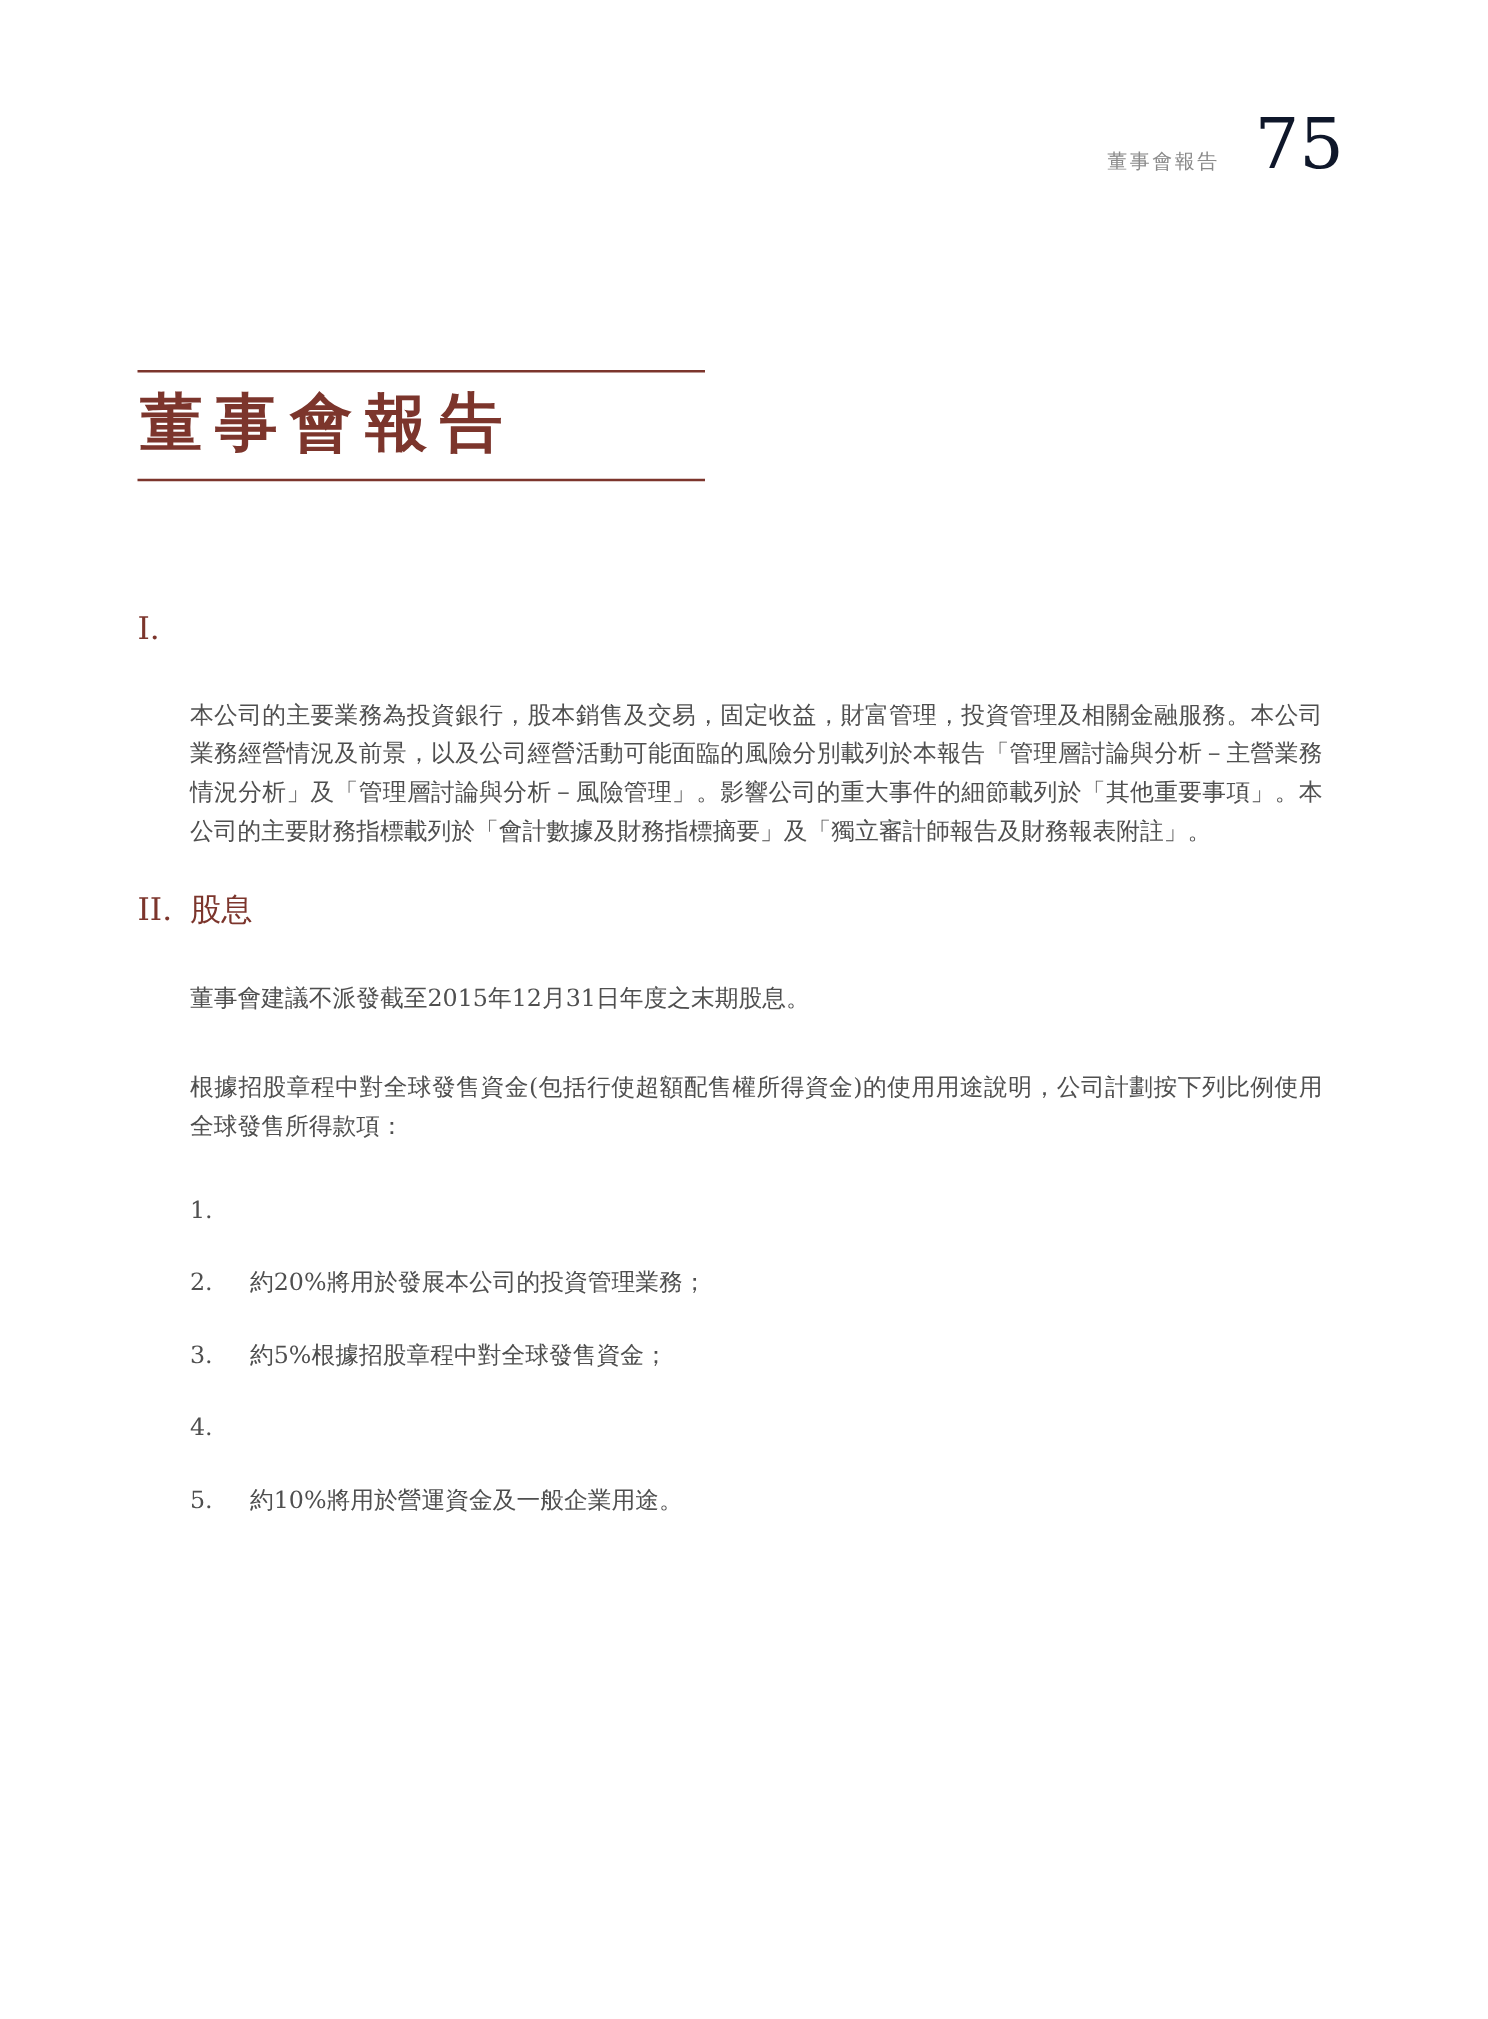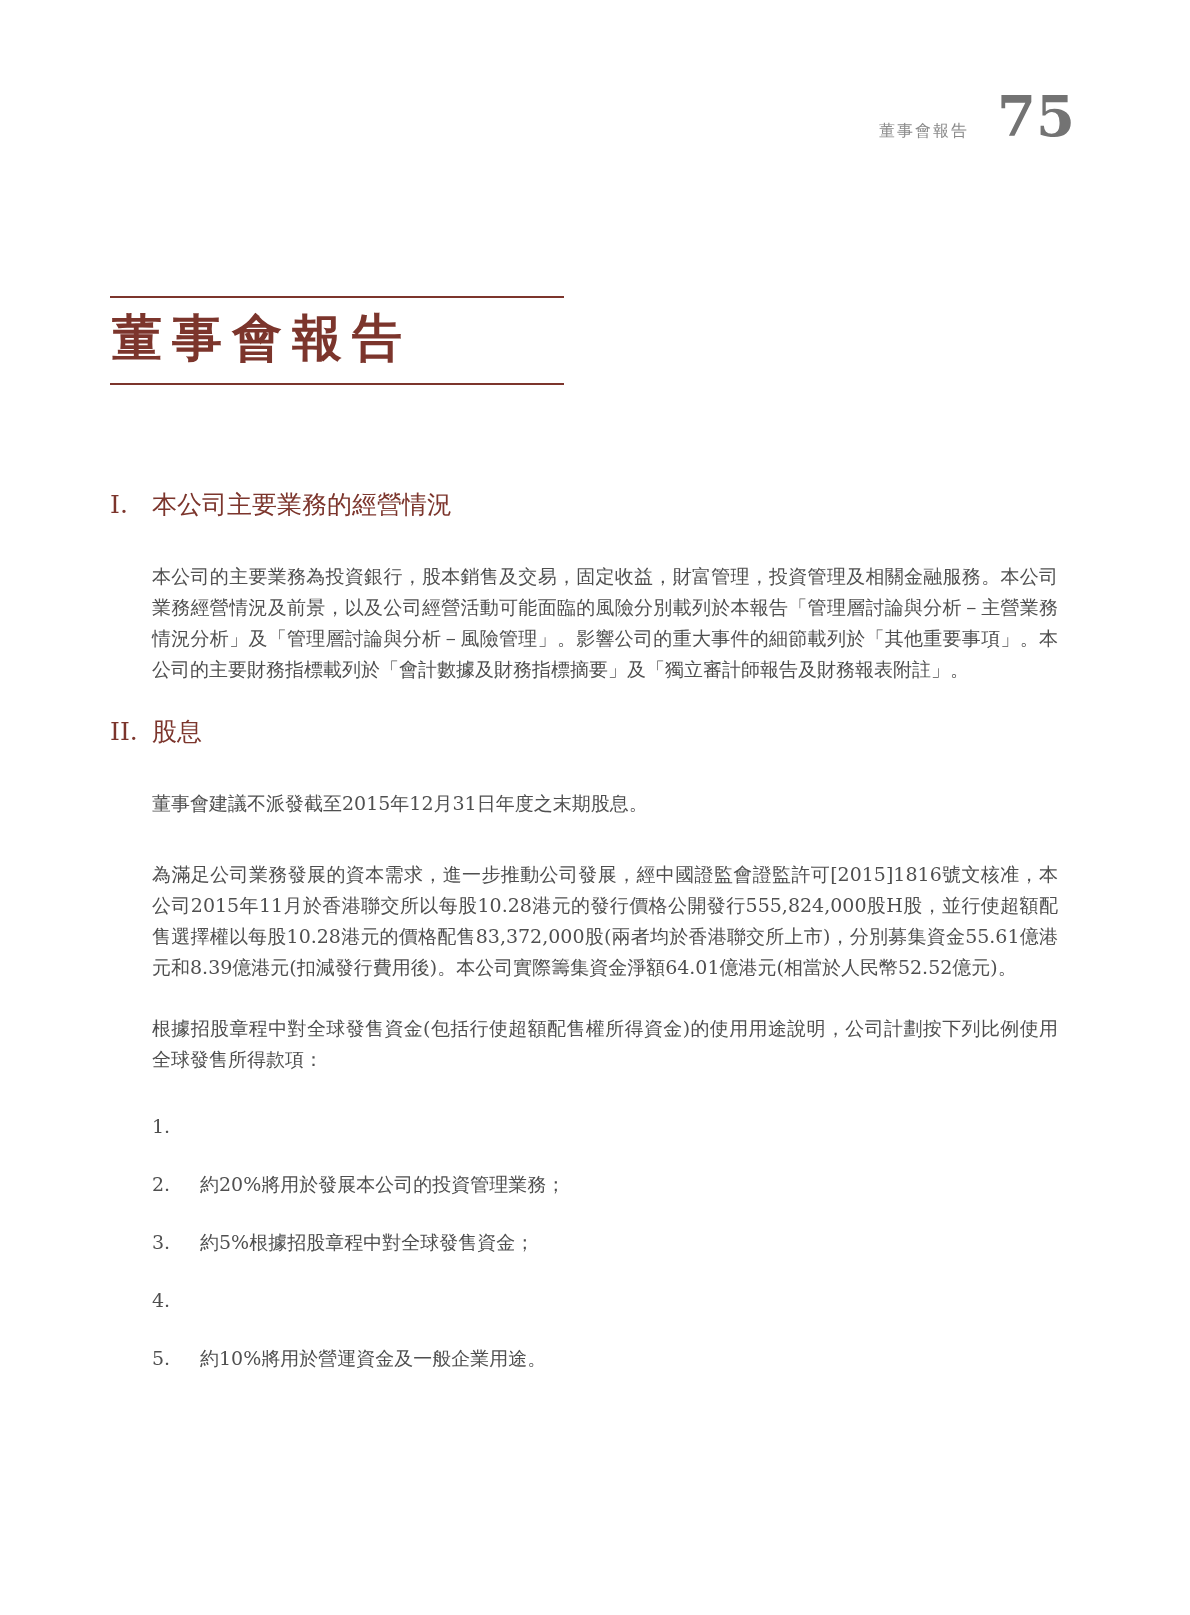--- a/index.html
+++ b/index.html
@@ -25,22 +25,22 @@
     align-items: baseline;
     gap: 28px;
   }
   .running-header .crumb {
     font-size: 16px;
     color: #8a8a8a;
     letter-spacing: 2px;
   }
   .running-header .pageno {
     font-size: 56px;
-    font-weight: 700;
-    color: #737373;
+    font-weight: 400;
+    color: #0f172a;
     line-height: 1;
   }
   
   .title-block {
     position: absolute;
     top: 296px;
     left: 110px;
     width: 452px;
     border-top: 2px solid #7c352c;
     border-bottom: 2px solid #7c352c;
@@ -115,40 +115,38 @@
 
   <div class="title-block">
     <h1>董事會報告</h1>
   </div>
 
   <div class="content">
 
     <div class="section">
       <div class="sec-head">
         <span class="sec-num">I.</span>
-        <span>本公司主要業務的經營情況</span>
       </div>
       <div class="sec-body">
         <p>本公司的主要業務為投資銀行，股本銷售及交易，固定收益，財富管理，投資管理及相關金融服務。本公司業務經營情況及前景，以及公司經營活動可能面臨的風險分別載列於本報告「管理層討論與分析－主營業務情況分析」及「管理層討論與分析－風險管理」。影響公司的重大事件的細節載列於「其他重要事項」。本公司的主要財務指標載列於「會計數據及財務指標摘要」及「獨立審計師報告及財務報表附註」。</p>
       </div>
     </div>
 
     <div class="section">
       <div class="sec-head">
         <span class="sec-num">II.</span>
         <span>股息</span>
       </div>
       <div class="sec-body">
         <p>董事會建議不派發截至2015年12月31日年度之末期股息。</p>
       </div>
     </div>
 
     <div class="section">
       <div class="sec-body">
-        <p>為滿足公司業務發展的資本需求，進一步推動公司發展，經中國證監會證監許可[2015]1816號文核准，本公司2015年11月於香港聯交所以每股10.28港元的發行價格公開發行555,824,000股H股，並行使超額配售選擇權以每股10.28港元的價格配售83,372,000股(兩者均於香港聯交所上市)，分別募集資金55.61億港元和8.39億港元(扣減發行費用後)。本公司實際籌集資金淨額64.01億港元(相當於人民幣52.52億元)。</p>
         <p>根據招股章程中對全球發售資金(包括行使超額配售權所得資金)的使用用途說明，公司計劃按下列比例使用全球發售所得款項：</p>
 
         <ol class="use-list">
           <li>
             <span class="li-num">1.</span>
           </li>
           <li>
             <span class="li-num">2.</span>
             <span>約20%將用於發展本公司的投資管理業務；</span>
           </li>

